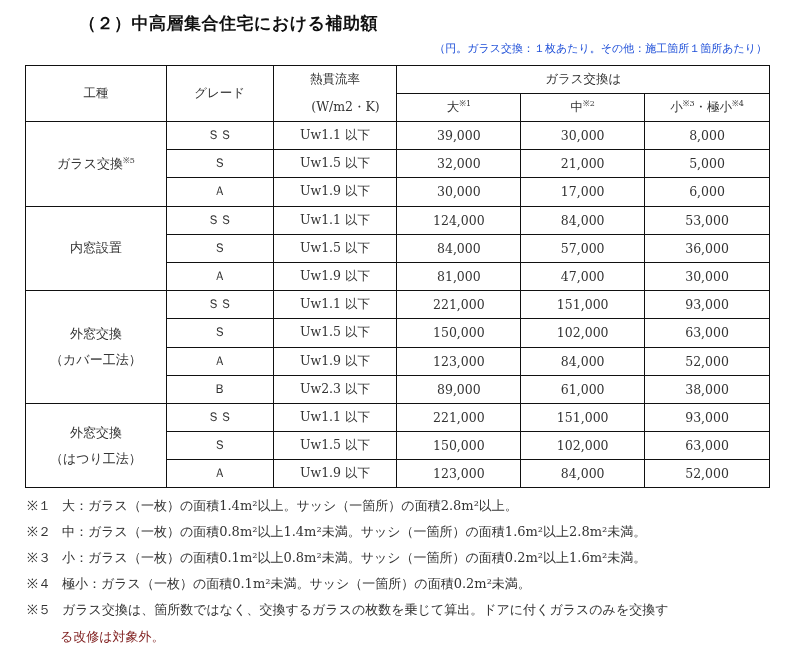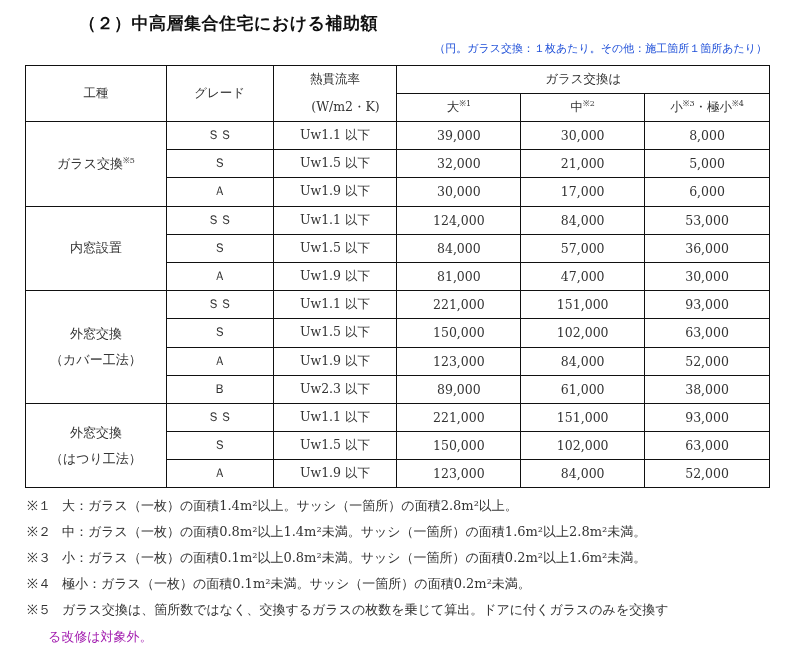--- a/index.html
+++ b/index.html
@@ -36,21 +36,21 @@
   col.c1 { width: 141px; }
   col.c2 { width: 107px; }
   col.c3 { width: 124px; }
   col.c4 { width: 124px; }
   col.c5 { width: 124px; }
   col.c6 { width: 125px; }
   .work-label { line-height: 26px; font-size: 13px; }
   sup { font-size: 8px; vertical-align: super; line-height: 0; }
   .note { position: absolute; left: 27px; font-size: 13px; color: #333; white-space: nowrap; }
   .note .mark { display: inline-block; width: 35px; }
-  .note-cont { position: absolute; left: 48px; font-size: 13px; color: #a21caf; }
+  .note-cont { position: absolute; left: 60px; font-size: 13px; color: #7f1d1d; }
 </style>
 </head>
 <body>
 
 <div class="title">（２）中高層集合住宅における補助額</div>
 <div class="unit-note">（円。ガラス交換：１枚あたり。その他：施工箇所１箇所あたり）</div>
 
 <table class="subsidy">
   <colgroup>
     <col class="c1">

